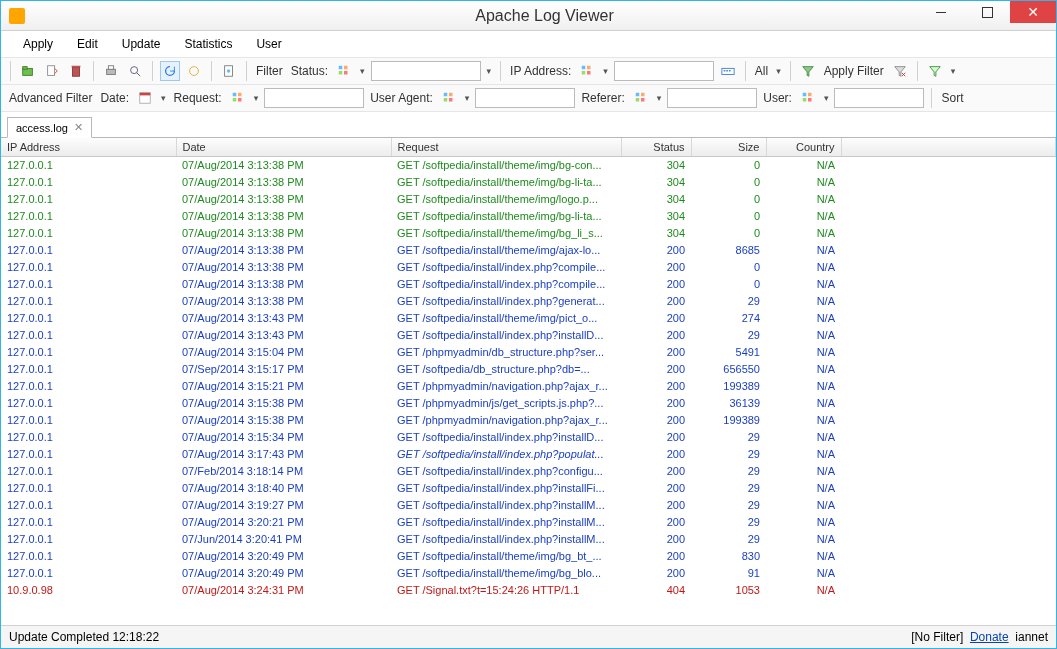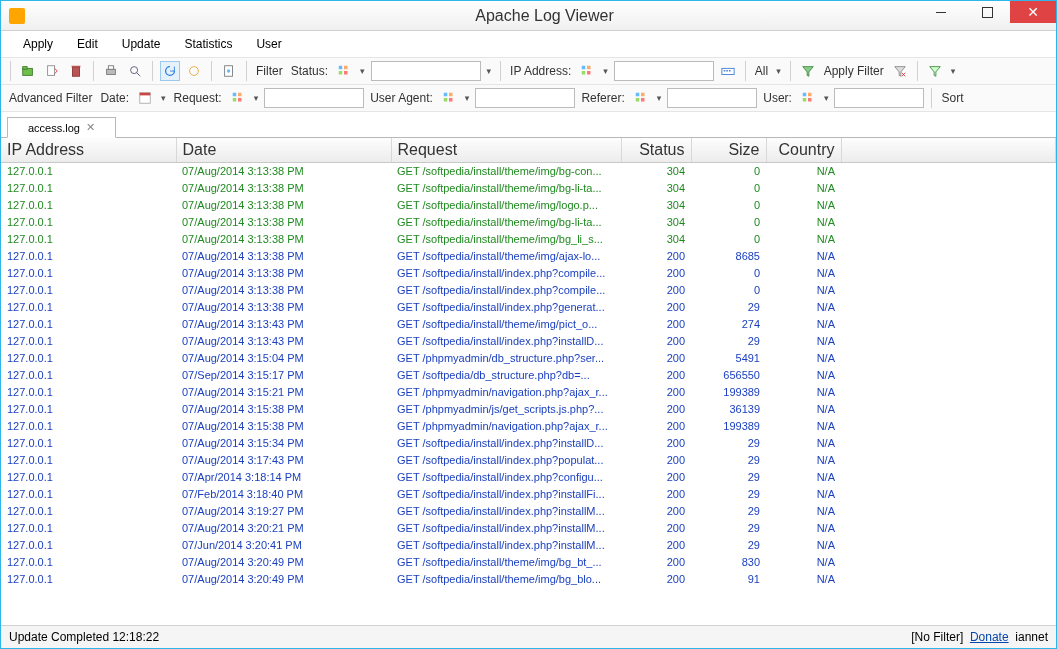--- a/index.html
+++ b/index.html
@@ -70,39 +70,39 @@
 .tab-strip {
   display: flex;
   align-items: flex-end;
   padding: 4px 6px 0 6px;
   border-bottom: 1px solid #b8b8b8;
   background: #fff;
 }
 .tab {
   border: 1px solid #b8b8b8;
   border-bottom: 1px solid #fff;
-  padding: 3px 20px;
+  padding: 3px 8px;
   background: #fff;
   font-size: 11px;
   display: flex; align-items: center; gap: 6px;
   position: relative; top: 1px;
 }
 .tab .x { color: #888; font-size: 11px; cursor: pointer; }
 
 .grid-wrap { flex: 1; display: flex; overflow: hidden; }
 .grid { flex: 1; overflow-y: scroll; border-right: 0; }
 table { width: 100%; border-collapse: collapse; table-layout: fixed; }
 thead th {
   text-align: left;
   font-weight: normal;
   background: linear-gradient(#fdfdfd, #ececec);
   border-right: 1px solid #d8d8d8;
   border-bottom: 1px solid #c8c8c8;
   padding: 3px 6px;
-  font-size: 16px;
+  font-size: 11px;
   color: #333;
   position: sticky; top: 0;
 }
 thead th.r { text-align: right; }
 tbody td {
   padding: 1px 6px;
   font-size: 11px;
   white-space: nowrap;
   overflow: hidden;
   text-overflow: ellipsis;
@@ -498,38 +498,38 @@
             <td style="color: rgb(26, 63, 191);">07/Aug/2014 3:15:34 PM</td>
             <td style="color: rgb(26, 63, 191);">GET /softpedia/install/index.php?installD...</td>
             <td class="r" style="color: rgb(26, 63, 191);">200</td>
             <td class="r" style="color: rgb(26, 63, 191);">29</td>
             <td class="r" style="color: rgb(26, 63, 191);">N/A</td>
             <td></td>
           </tr>
           <tr>
             <td style="color: rgb(26, 63, 191);">127.0.0.1</td>
             <td style="color: rgb(26, 63, 191);">07/Aug/2014 3:17:43 PM</td>
-            <td style="color: rgb(26, 63, 191);">GET /softpedia/install/index.php?populat...</td>
-            <td class="r" style="color: rgb(26, 63, 191);">200</td>
-            <td class="r" style="color: rgb(26, 63, 191);">29</td>
-            <td class="r" style="color: rgb(26, 63, 191);">N/A</td>
-            <td></td>
-          </tr>
-          <tr>
-            <td style="color: rgb(26, 63, 191);">127.0.0.1</td>
-            <td style="color: rgb(26, 63, 191);">07/Apr/2014 3:18:14 PM</td>
+            <td style="color: rgb(26, 63, 191); font-style: italic;">GET /softpedia/install/index.php?populat...</td>
+            <td class="r" style="color: rgb(26, 63, 191);">200</td>
+            <td class="r" style="color: rgb(26, 63, 191);">29</td>
+            <td class="r" style="color: rgb(26, 63, 191);">N/A</td>
+            <td></td>
+          </tr>
+          <tr>
+            <td style="color: rgb(26, 63, 191);">127.0.0.1</td>
+            <td style="color: rgb(26, 63, 191);">07/Feb/2014 3:18:14 PM</td>
             <td style="color: rgb(26, 63, 191);">GET /softpedia/install/index.php?configu...</td>
             <td class="r" style="color: rgb(26, 63, 191);">200</td>
             <td class="r" style="color: rgb(26, 63, 191);">29</td>
             <td class="r" style="color: rgb(26, 63, 191);">N/A</td>
             <td></td>
           </tr>
           <tr>
             <td style="color: rgb(26, 63, 191);">127.0.0.1</td>
-            <td style="color: rgb(26, 63, 191);">07/Feb/2014 3:18:40 PM</td>
+            <td style="color: rgb(26, 63, 191);">07/Aug/2014 3:18:40 PM</td>
             <td style="color: rgb(26, 63, 191);">GET /softpedia/install/index.php?installFi...</td>
             <td class="r" style="color: rgb(26, 63, 191);">200</td>
             <td class="r" style="color: rgb(26, 63, 191);">29</td>
             <td class="r" style="color: rgb(26, 63, 191);">N/A</td>
             <td></td>
           </tr>
           <tr>
             <td style="color: rgb(26, 63, 191);">127.0.0.1</td>
             <td style="color: rgb(26, 63, 191);">07/Aug/2014 3:19:27 PM</td>
             <td style="color: rgb(26, 63, 191);">GET /softpedia/install/index.php?installM...</td>
@@ -565,20 +565,29 @@
             <td class="r" style="color: rgb(26, 63, 191);">N/A</td>
             <td></td>
           </tr>
           <tr>
             <td style="color: rgb(26, 63, 191);">127.0.0.1</td>
             <td style="color: rgb(26, 63, 191);">07/Aug/2014 3:20:49 PM</td>
             <td style="color: rgb(26, 63, 191);">GET /softpedia/install/theme/img/bg_blo...</td>
             <td class="r" style="color: rgb(26, 63, 191);">200</td>
             <td class="r" style="color: rgb(26, 63, 191);">91</td>
             <td class="r" style="color: rgb(26, 63, 191);">N/A</td>
+            <td></td>
+          </tr>
+          <tr>
+            <td style="color: rgb(192, 24, 24);">10.9.0.98</td>
+            <td style="color: rgb(192, 24, 24);">07/Aug/2014 3:24:31 PM</td>
+            <td style="color: rgb(192, 24, 24);">GET /Signal.txt?t=15:24:26 HTTP/1.1</td>
+            <td class="r" style="color: rgb(192, 24, 24);">404</td>
+            <td class="r" style="color: rgb(192, 24, 24);">1053</td>
+            <td class="r" style="color: rgb(192, 24, 24);">N/A</td>
             <td></td>
           </tr>
         </tbody>
     </table>
   </div>
 </div>
 
 <div class="statusbar">
   <div class="left">Update Completed 12:18:22</div>
   <div class="right">

